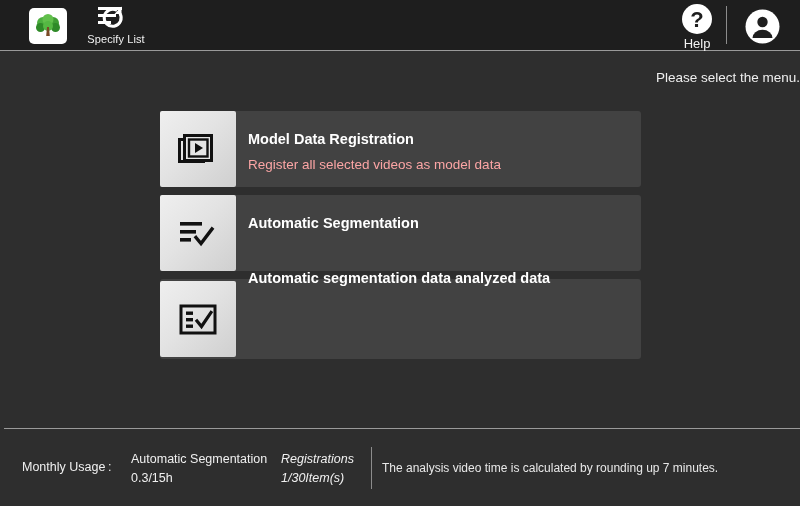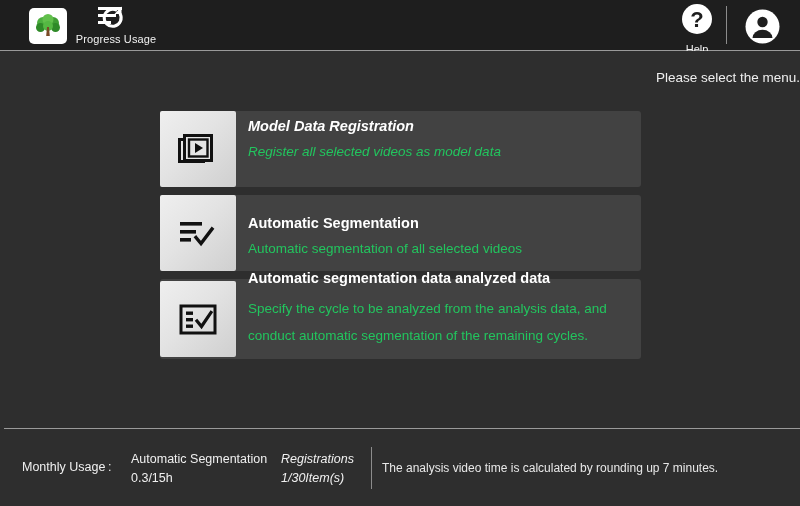--- a/index.html
+++ b/index.html
@@ -62,22 +62,22 @@
   .help-btn {
     position: absolute;
     left: 676px; top: 3px;
     width: 42px; height: 47px;
     display: flex;
     flex-direction: column;
     align-items: center;
     cursor: pointer;
   }
   .help-btn .help-label {
-    margin-top: 8px;
-    font-size: 11px;
+    margin-top: 1px;
+    font-size: 13px;
     color: #f2f2f2;
   }
 
   .header-divider {
     position: absolute;
     left: 726px; top: 6px;
     width: 1px; height: 38px;
     background: #8c8c8c;
   }
 
@@ -154,25 +154,25 @@
 
   .tile-title {
     font-size: 14.5px;
     font-weight: bold;
     color: #ffffff;
     line-height: 1;
   }
 
   .tile-desc {
     font-size: 13.5px;
-    color: #22c55e;
+    color: #fca5a5;
     line-height: 28px;
   }
 
-  .menu-item.m1 .tile-text { top: 8px; font-style: italic; }
+  .menu-item.m1 .tile-text { top: 21px; }
   .menu-item.m1 .tile-title { margin-bottom: 11px; }
   .menu-item.m1 .tile-desc { line-height: 1; }
 
   .menu-item.m2 .tile-text { top: 21px; }
   .menu-item.m2 .tile-title { margin-bottom: 11px; }
   .menu-item.m2 .tile-desc { line-height: 1; }
 
   .menu-item.m3 { margin-bottom: 0; }
   .menu-item.m3 .tile-text { top: -8px; }
   .menu-item.m3 .tile-title { margin-bottom: 9px; }
@@ -260,21 +260,21 @@
     <div class="progress-btn">
       <span class="pl-icon">
         <svg width="40" height="27" viewBox="0 0 40 27">
           <rect x="2" y="2" width="24" height="3" fill="#ffffff"></rect>
           <rect x="2" y="9" width="18" height="3" fill="#ffffff"></rect>
           <rect x="2" y="16" width="13" height="3" fill="#ffffff"></rect>
           <path d="M24 8.5 A8.5 8.5 0 1 1 21 5.5" fill="none" stroke="#ffffff" stroke-width="3" stroke-linecap="butt"></path>
           <path d="M25.5 1.5 L25.5 9 L18.5 9 Z" fill="#ffffff"></path>
         </svg>
       </span>
-      <span class="pl-label">Progress Usage</span>
+      <span class="pl-label">Specify List</span>
     </div>
 
     <div class="help-btn">
       <span>
         <svg width="32" height="32" viewBox="0 0 32 32">
           <circle cx="16" cy="16" r="15" fill="#ffffff"></circle>
           <text x="16" y="24" text-anchor="middle" font-family="Liberation Sans, sans-serif" font-size="22" font-weight="bold" fill="#1e1e1e">?</text>
         </svg>
       </span>
       <span class="help-label">Help</span>
@@ -320,38 +320,36 @@
         <div class="tile-icon">
           <svg width="40" height="32" viewBox="0 0 40 32">
             <rect x="2" y="5" width="22" height="3.6" fill="#111"></rect>
             <rect x="2" y="13" width="16" height="3.6" fill="#111"></rect>
             <rect x="2" y="21" width="11" height="3.6" fill="#111"></rect>
             <path d="M18 20.5 L23 26.5 L34 12" fill="none" stroke="#111" stroke-width="3.4" stroke-linecap="square" stroke-linejoin="miter"></path>
           </svg>
         </div>
         <div class="tile-text">
           <div class="tile-title">Automatic Segmentation</div>
-          <div class="tile-desc">Automatic segmentation of all selected videos</div>
         </div>
       </div>
 
       <div class="menu-item m3">
         <div class="tile-bg"></div>
         <div class="tile-icon">
           <svg width="40" height="36" viewBox="0 0 40 36">
             <rect x="3" y="5" width="34" height="27" fill="none" stroke="#111" stroke-width="3"></rect>
             <rect x="8" y="10.5" width="7" height="3.4" fill="#111"></rect>
             <rect x="8" y="17" width="7" height="3.4" fill="#111"></rect>
             <rect x="8" y="23.5" width="7" height="3.4" fill="#111"></rect>
             <path d="M19 20 L23.5 25.5 L33 11.5" fill="none" stroke="#111" stroke-width="3.2" stroke-linecap="square" stroke-linejoin="miter"></path>
           </svg>
         </div>
         <div class="tile-text">
           <div class="tile-title">Automatic segmentation data analyzed data</div>
-          <div class="tile-desc">Specify the cycle to be analyzed from the analysis data, and conduct automatic segmentation of the remaining cycles.</div>
         </div>
       </div>
 
     </div>
   </div>
 
   <div class="footer">
 
     <div class="usage-label">Monthly Usage :</div>
 

